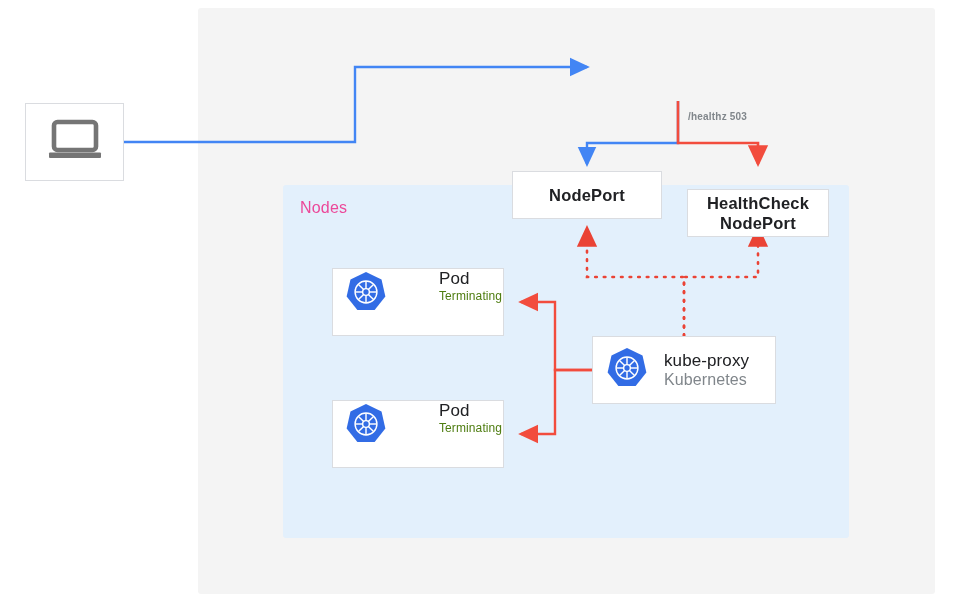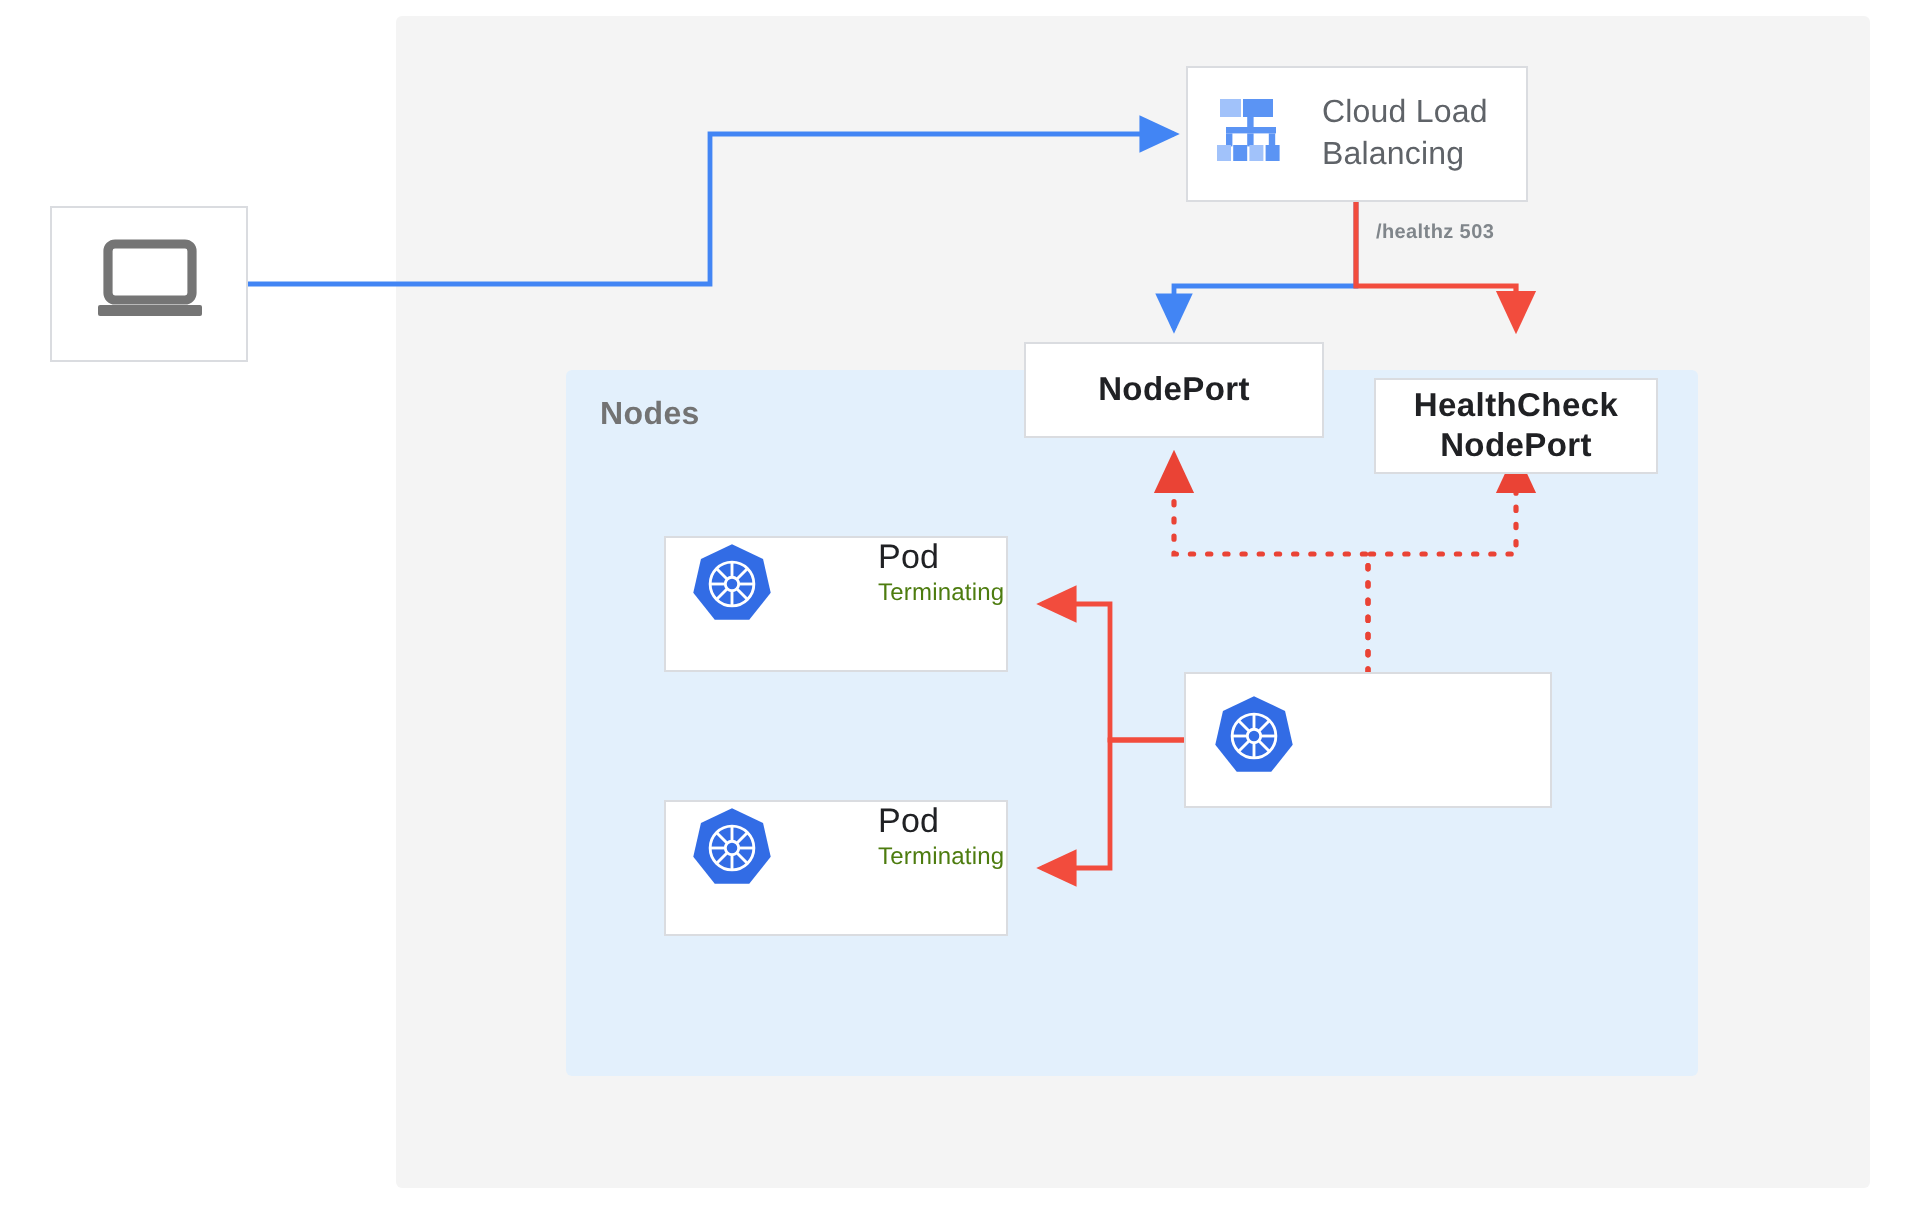--- a/index.html
+++ b/index.html
@@ -137,25 +137,24 @@
     font-size: 16px;
     letter-spacing: 0.1px;
     margin-top: 1px;
   }
 
   
   #nodes-label {
     position: absolute;
     left: 300px;
     top: 199px;
-    color: #737373;
+    color: #ec4899;
     font-size: 16px;
     letter-spacing: 0.2px;
     z-index: 4;
-    font-weight: bold;
   }
   #healthz-label {
     position: absolute;
     left: 688px;
     top: 111px;
     color: #80868b;
     font-size: 10px;
     font-weight: bold;
     letter-spacing: 0.2px;
     z-index: 6;
@@ -204,41 +203,20 @@
 
   <div id="client-box" class="node-box">
     <span>
       <svg width="56" height="44" viewBox="0 0 56 44" xmlns="http://www.w3.org/2000/svg">
         <rect x="7" y="4" width="42" height="28" rx="3.5" ry="3.5" fill="none" stroke="#757575" stroke-width="4.6"></rect>
         <rect x="2" y="34.5" width="52" height="5.5" rx="1" ry="1" fill="#757575"></rect>
       </svg>
     </span>
   </div>
 
-  <div id="clb-box" class="node-box">
-    <span>
-      <svg width="46" height="46" viewBox="0 0 46 46" xmlns="http://www.w3.org/2000/svg">
-        <rect x="7" y="7.5" width="10.5" height="9" fill="#a1c2fa"></rect>
-        <rect x="18.5" y="7.5" width="15" height="9" fill="#5b94f4"></rect>
-        <rect x="20.6" y="16.5" width="3.2" height="7.5" fill="#5b94f4"></rect>
-        <rect x="10" y="21.5" width="25" height="3.2" fill="#5b94f4"></rect>
-        <rect x="10" y="24.7" width="3.2" height="6.5" fill="#5b94f4"></rect>
-        <rect x="20.6" y="24.7" width="3.2" height="6.5" fill="#5b94f4"></rect>
-        <rect x="31.4" y="24.7" width="3.2" height="6.5" fill="#5b94f4"></rect>
-        <rect x="5.5" y="30.5" width="7" height="8" fill="#a1c2fa"></rect>
-        <rect x="13.6" y="30.5" width="7" height="8" fill="#5b94f4"></rect>
-        <rect x="21.7" y="30.5" width="7" height="8" fill="#a1c2fa"></rect>
-        <rect x="29.8" y="30.5" width="7" height="8" fill="#5b94f4"></rect>
-      </svg>
-    </span>
-    <div class="label">
-      <div>Cloud Load</div>
-      <div>Balancing</div>
-    </div>
-  </div>
 
   <div id="nodeport-box" class="node-box port-box">
     <span>NodePort</span>
   </div>
 
   <div id="hc-nodeport-box" class="node-box port-box">
     <span>
       <span style="display:block">HealthCheck</span>
       <span style="display:block">NodePort</span>
     </span>
@@ -303,15 +281,19 @@
           <line x1="24" y1="27.5" x2="24" y2="35.4"></line>
           <line x1="12.6" y1="24" x2="20.5" y2="24"></line>
           <line x1="27.5" y1="24" x2="35.4" y2="24"></line>
           <line x1="15.9" y1="15.9" x2="21.5" y2="21.5"></line>
           <line x1="26.5" y1="26.5" x2="32.1" y2="32.1"></line>
           <line x1="32.1" y1="15.9" x2="26.5" y2="21.5"></line>
           <line x1="21.5" y1="26.5" x2="15.9" y2="32.1"></line>
         </g>
       </svg>
     </span>
+    <div class="kp-text">
+      <div class="kp-title">kube-proxy</div>
+      <div class="kp-sub">Kubernetes</div>
+    </div>
   </div>
 
 </div>
 
 </body></html>

